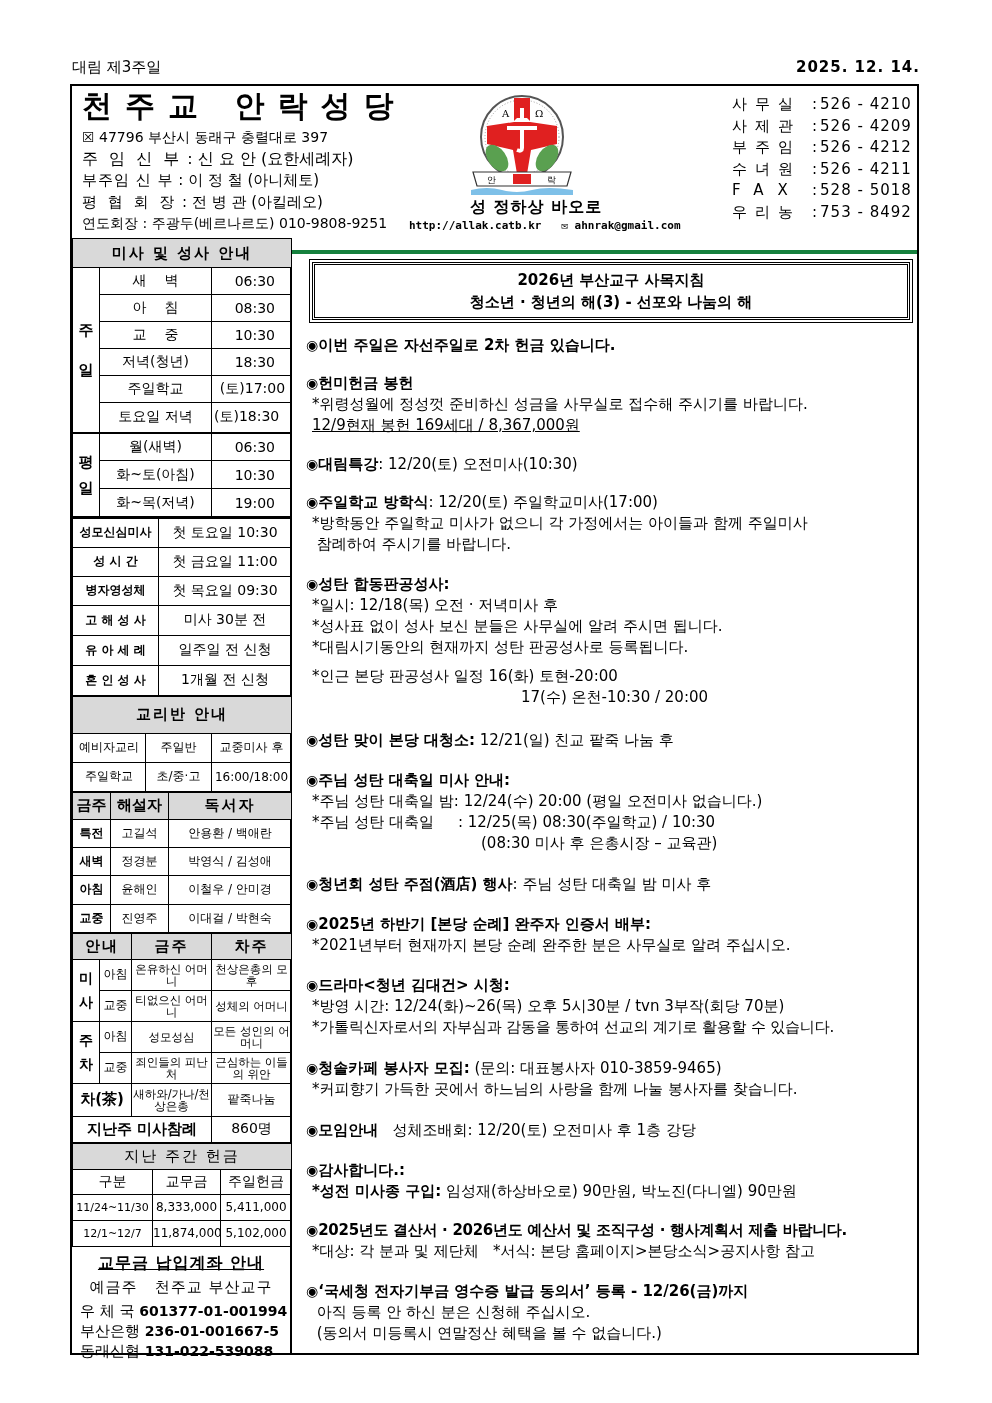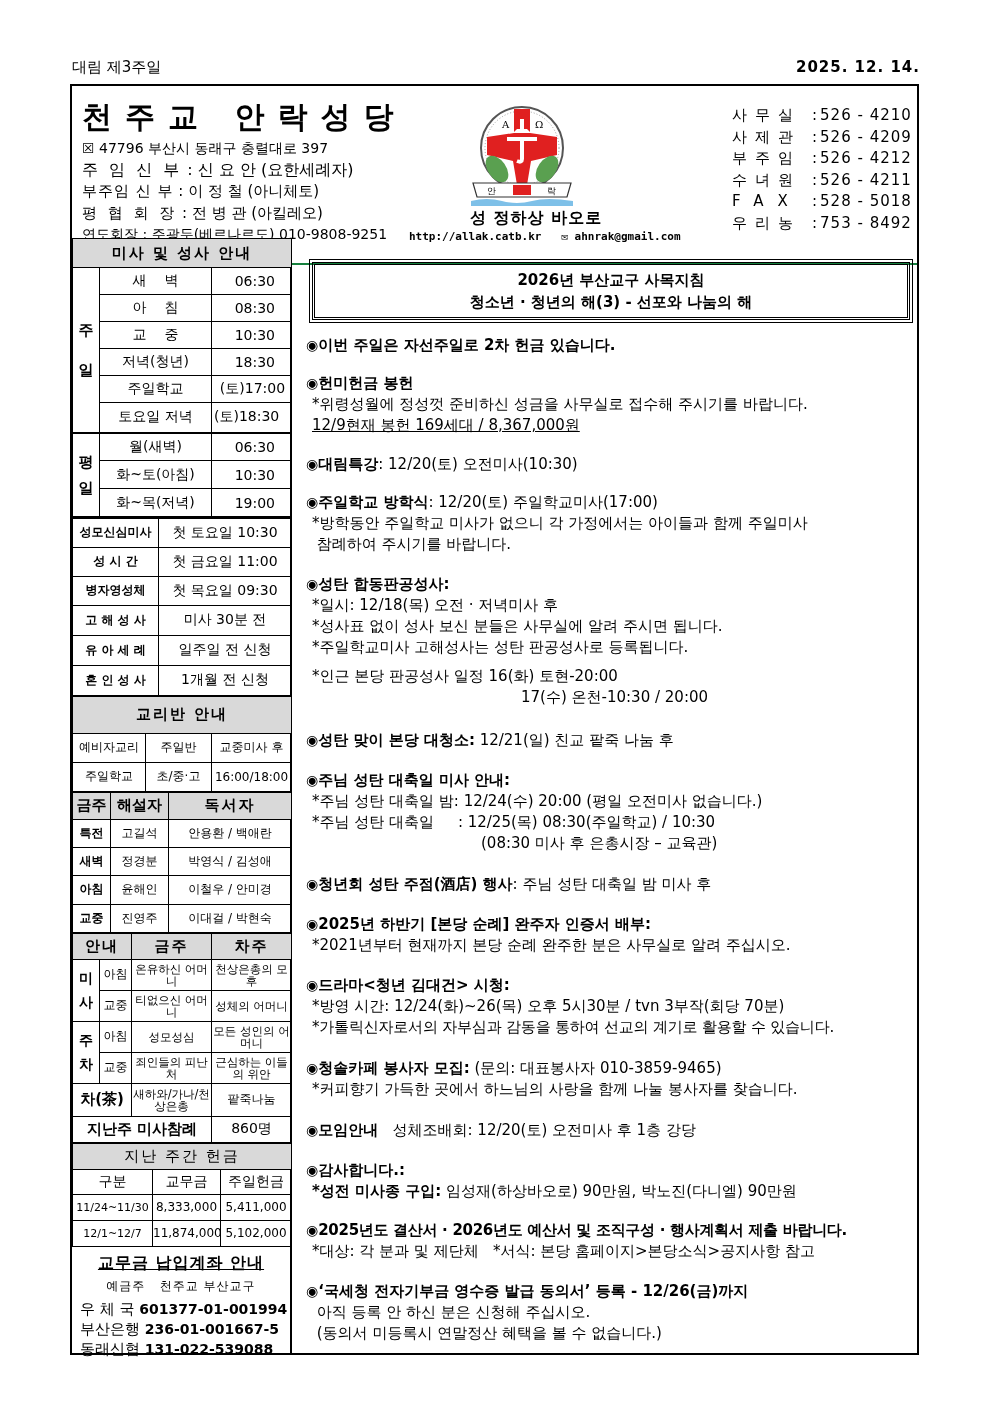--- a/index.html
+++ b/index.html
@@ -3,21 +3,21 @@
 <meta charset="utf-8">
 <style>
   html, body { margin: 0; padding: 0; background: #ffffff; }
   body { width: 992px; height: 1403px; position: relative; font-family: "DejaVu Sans", "Liberation Sans", sans-serif; color: #000; overflow: hidden; }
   .abs { position: absolute; }
   .topline { top: 58px; font-size: 15px; }
   #top-left { left: 72px; }
   #top-right { right: 72px; font-weight: bold; letter-spacing: 1px; }
 
   #frame { left: 70px; top: 84px; width: 849px; height: 1271px; border: 2px solid #000; box-sizing: border-box; }
-  #header { left: 72px; top: 86px; width: 845px; height: 168px; border-bottom: 2px solid #15803d; box-sizing: border-box; margin-top: 11px; }
+  #header { left: 72px; top: 86px; width: 845px; height: 168px; border-bottom: 4px solid #15803d; box-sizing: border-box; }
   #church-name { left: 10px; top: 0px; font-size: 30px; font-weight: bold; letter-spacing: 13px; }
   .hinfo { left: 10px; font-size: 14px; white-space: nowrap; }
   #logo { left: 395px; top: 6px; width: 110px; height: 104px; }
   #patron { left: 398px; top: 111px; font-size: 16px; font-weight: bold; letter-spacing: 1px; }
   #web { left: 337px; top: 133px; font-size: 11px; font-family: "DejaVu Sans Mono", monospace; font-weight: bold; white-space: nowrap; }
   #phones { left: 660px; top: 8px; font-size: 15px; line-height: 21.5px; }
   .ph { display: flex; white-space: nowrap; letter-spacing: 3px; }
   .ph .pl { width: 80px; display: inline-block; letter-spacing: 8px; }
   .ph .pv { letter-spacing: 1px; }
 
@@ -25,21 +25,21 @@
   #sidebar { left: 72px; top: 238px; width: 220px; height: 1115px; border-right: 2px solid #000; box-sizing: border-box; }
   table.sb { border-collapse: collapse; width: 219px; table-layout: fixed; }
   table.sb td { border: 1px solid #000; text-align: center; vertical-align: middle; padding: 0; font-size: 14px; white-space: nowrap; overflow: hidden; }
   .shead { background: #d9d9d9; font-weight: bold; font-size: 15px !important; letter-spacing: 2px; margin-left: 6px; }
   .lbl-b { font-weight: bold; }
   .small { font-size: 11.5px !important; line-height: 12px; white-space: normal !important; }
   .xs { font-size: 12px !important; }
 
   #account { padding: 6px 0 0 0; text-align: center; }
   .acc-title { font-size: 16px; font-weight: bold; text-decoration: underline; letter-spacing: 1px; }
-  .acc-holder { font-size: 12px; margin-top: 4px; letter-spacing: 1px; }
+  .acc-holder { font-size: 15px; margin-top: 4px; letter-spacing: 1px; }
   .acc-row { font-size: 15px; text-align: left; padding-left: 8px; line-height: 20px; white-space: nowrap; }
   .acc-row b { font-size: 14px; letter-spacing: 0px; }
 
   
   #main { left: 294px; top: 238px; width: 623px; }
   #theme-box { position: absolute; left: 18px; top: 24px; width: 598px; height: 58px; border: 3px double #000; outline: 1px solid #000; outline-offset: 2px; box-sizing: border-box; text-align: center; font-weight: bold; font-size: 15px; line-height: 22px; padding-top: 4px; }
   .notice { position: absolute; left: 12px; font-size: 15px; line-height: 21px; white-space: nowrap; }
   .notice .h { font-weight: bold; }
   .bul { font-size: 14px; }
   .sub { padding-left: 6px; }
@@ -359,21 +359,21 @@
   <div class="notice" style="top:254px">
     <div><span class="bul">◉</span><span class="h">주일학교 방학식</span><span>: 12/20(토) 주일학교미사(17:00)</span></div>
     <div class="sub">*방학동안 주일학교 미사가 없으니 각 가정에서는 아이들과 함께 주일미사</div>
     <div class="sub" style="white-space:pre"> 참례하여 주시기를 바랍니다.</div>
   </div>
 
   <div class="notice" style="top:336px">
     <div><span class="bul">◉</span><span class="h">성탄 합동판공성사:</span></div>
     <div class="sub">*일시: 12/18(목) 오전 · 저녁미사 후</div>
     <div class="sub">*성사표 없이 성사 보신 분들은 사무실에 알려 주시면 됩니다.</div>
-    <div class="sub">*주일학교미사 고해성사는 성탄 판공성사로 등록됩니다.</div>
+    <div class="sub">*대림시기동안의 현재까지 성탄 판공성사로 등록됩니다.</div>
     <div class="sub" style="margin-top:8px">*인근 본당 판공성사 일정 16(화) 토현-20:00</div>
     <div style="padding-left:215px">17(수) 온천-10:30  /  20:00</div>
   </div>
 
   <div class="notice" style="top:492px">
     <span class="bul">◉</span><span class="h">성탄 맞이 본당 대청소:</span><span> 12/21(일) 친교 팥죽 나눔 후</span>
   </div>
 
   <div class="notice" style="top:532px">
     <div><span class="bul">◉</span><span class="h">주님 성탄 대축일 미사 안내:</span></div>

